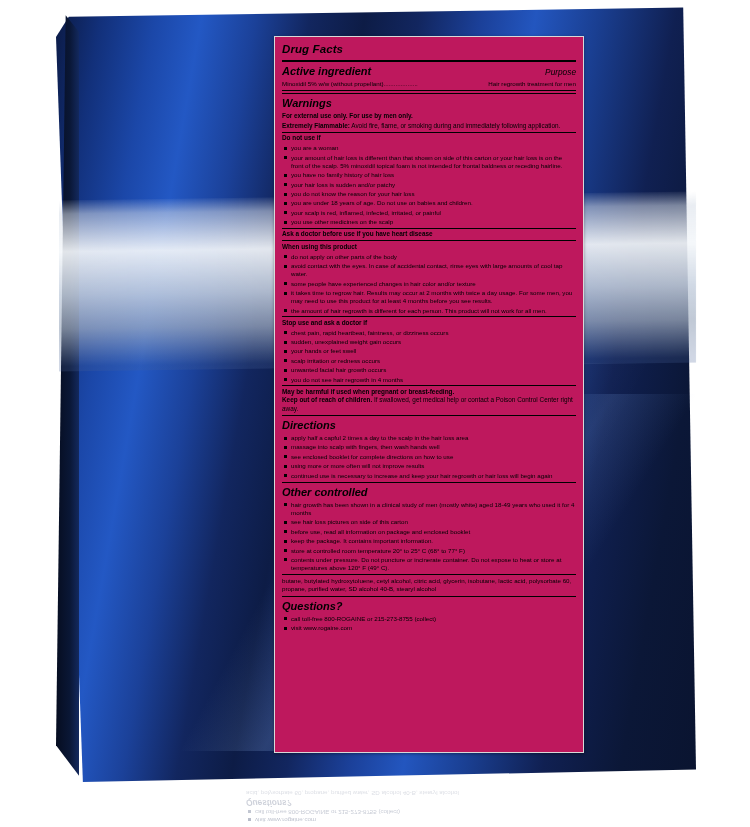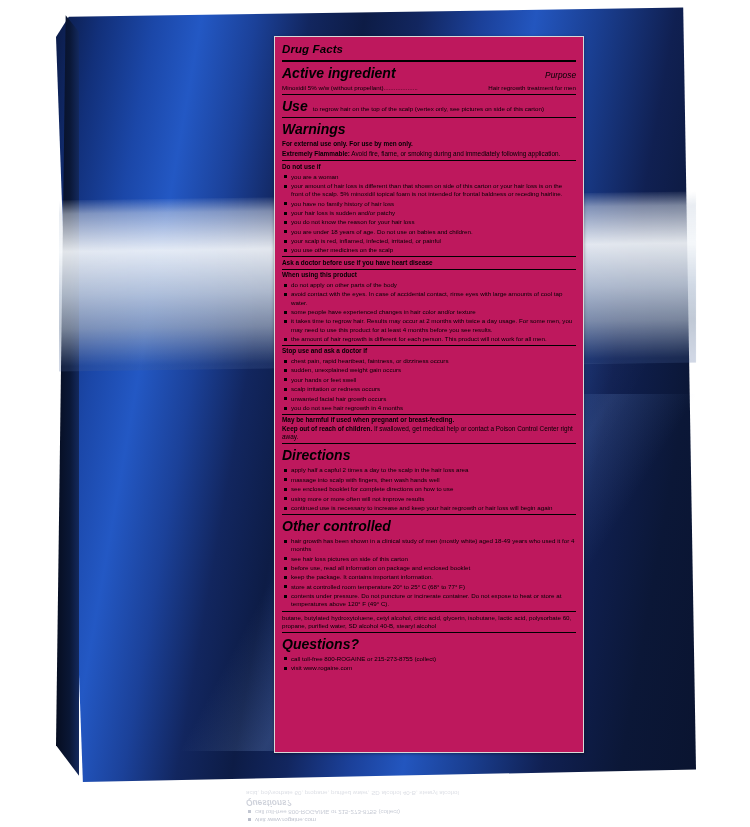--- a/index.html
+++ b/index.html
@@ -100,21 +100,21 @@
     font-style: italic;
     letter-spacing: .1px;
     margin: 1px 0 3px 0;
   }
 
   .rule-thick { border-top: 2.6px solid #000; margin: 2px 0; }
   .rule-med   { border-top: 1.6px solid #000; margin: 2px 0; }
   .rule-hair  { border-top: 0.5px solid #000; margin: 1.5px 0; }
 
   .sec-head {
-    font-size: 14px;
+    font-size: 11px;
     font-weight: bold;
     font-style: italic;
   }
   .sec-head-row {
     display: flex;
     justify-content: space-between;
     align-items: baseline;
   }
   .purpose-head {
     font-size: 8.3px;
@@ -207,24 +207,20 @@
   <div class="sec-head-row">
     <div class="sec-head">Active ingredient</div>
     <div class="purpose-head">Purpose</div>
   </div>
   <div class="ing-row">
     <span>Minoxidil 5% w/w (without propellant)....................</span>
     <span>Hair regrowth treatment for men</span>
   </div>
   <div class="rule-med"></div>
 
-  <div class="use-row">
-    <div class="sec-head">Use</div>
-    <div class="use-text">to regrow hair on the top of the scalp (vertex only, see pictures on side of this carton)</div>
-  </div>
   <div class="rule-med"></div>
 
   <div class="sec-head">Warnings</div>
   <div class="sub-bold">For external use only. For use by men only.</div>
   <div class="sub-bold">
     <span>Extremely Flammable:</span><span style="font-weight:normal"> Avoid fire, flame, or smoking during and immediately following application.</span>
   </div>
   <div class="rule-hair"></div>
 
   <div class="sub-bold">Do not use if</div>

